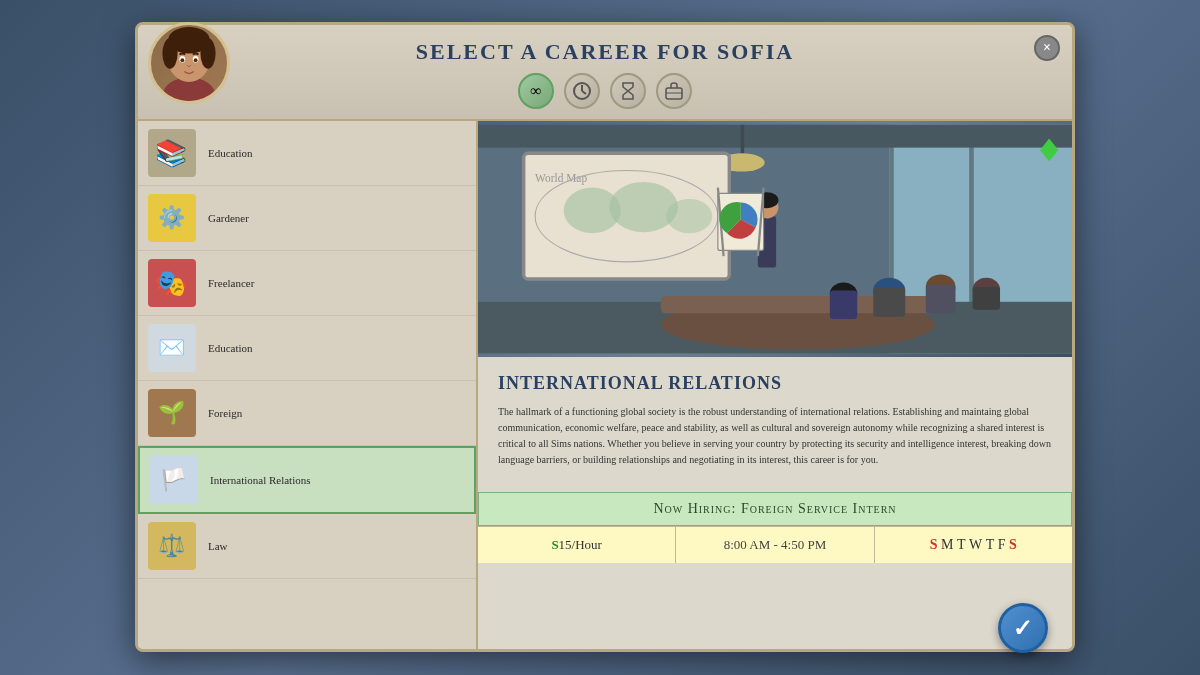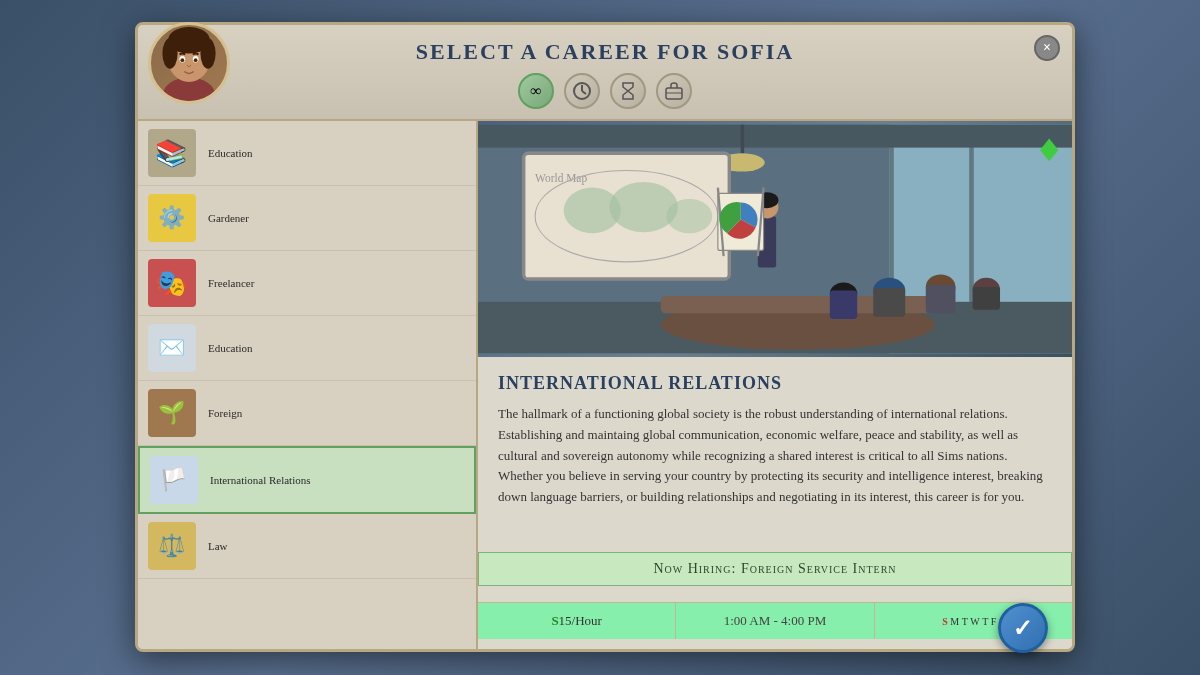--- a/index.html
+++ b/index.html
@@ -200,59 +200,59 @@
       font-size: 18px;
       font-weight: bold;
       color: #2a4060;
       letter-spacing: 1px;
       font-variant: small-caps;
       text-transform: uppercase;
       margin-bottom: 10px;
     }
 
     .career-description {
-      font-size: 13px;
+      font-size: 10px;
       color: #333;
       line-height: 1.6;
-      margin-bottom: 28px;
+      margin-bottom: 8px;
     }
 
     .now-hiring-banner {
       background: #c8e8c0;
       border: 1px solid #80b080;
       text-align: center;
       padding: 8px;
       font-size: 14px;
       color: #2a4a2a;
       font-variant: small-caps;
       letter-spacing: 1px;
-      margin-bottom: 16px;
+      margin-bottom: 0;
     }
 
     .job-details {
       display: flex;
-      background: #86efac;
+      background: #fef9c3;
       border-top: 1px solid #c0b890;
     }
 
     .job-detail-cell {
       flex: 1;
       padding: 10px 8px;
       text-align: center;
       border-right: 1px solid #c0b890;
       font-size: 13px;
       color: #444;
     }
 
     .job-detail-cell:last-child {
       border-right: none;
     }
 
     .schedule-days {
-      font-size: 10px;
+      font-size: 14px;
       color: #333;
     }
 
     .schedule-days .day-off {
       color: #cc3333;
       font-weight: bold;
     }
 
     
     .confirm-btn {
@@ -458,21 +458,21 @@
       </div>
 
       <div class="now-hiring-banner">Now Hiring: Foreign Service Intern</div>
 
       <div class="job-details">
         <div class="job-detail-cell">
           <span class="wage-text">
             <span class="dollar">S</span><span>15/Hour</span>
           </span>
         </div>
-        <div class="job-detail-cell">1:00 AM - 4:00 PM</div>
+        <div class="job-detail-cell">8:00 AM - 4:50 PM</div>
         <div class="job-detail-cell">
           <span class="schedule-days">
             <span class="day-off">S</span>&nbsp;<span>M</span>&nbsp;<span>T</span>&nbsp;<span>W</span>&nbsp;<span>T</span>&nbsp;<span>F</span>&nbsp;<span class="day-off">S</span>
           </span>
         </div>
       </div>
 
     </div>
   </div>
 </div>

